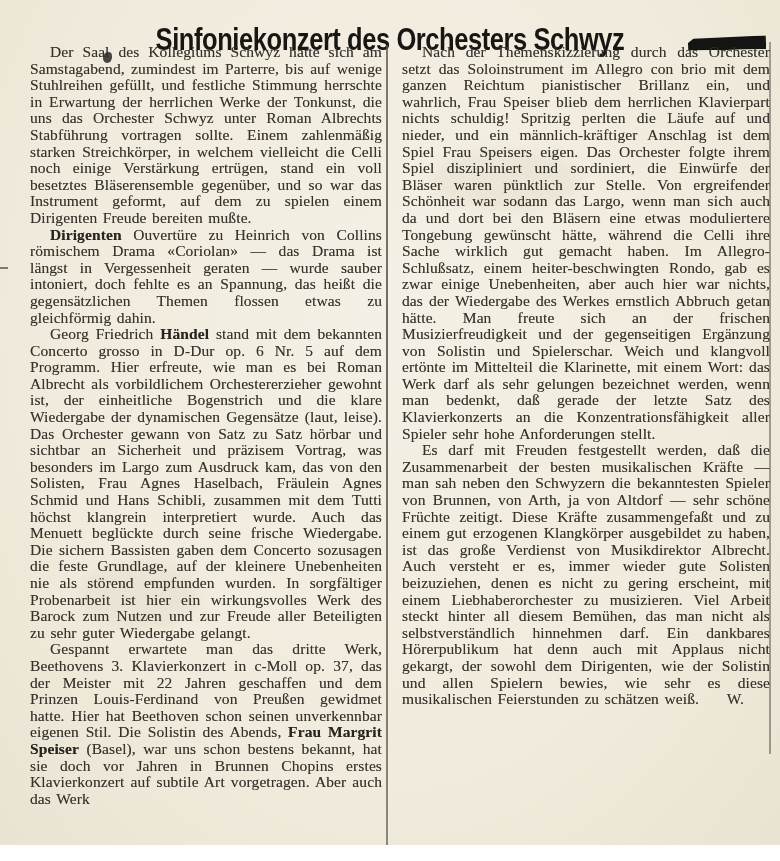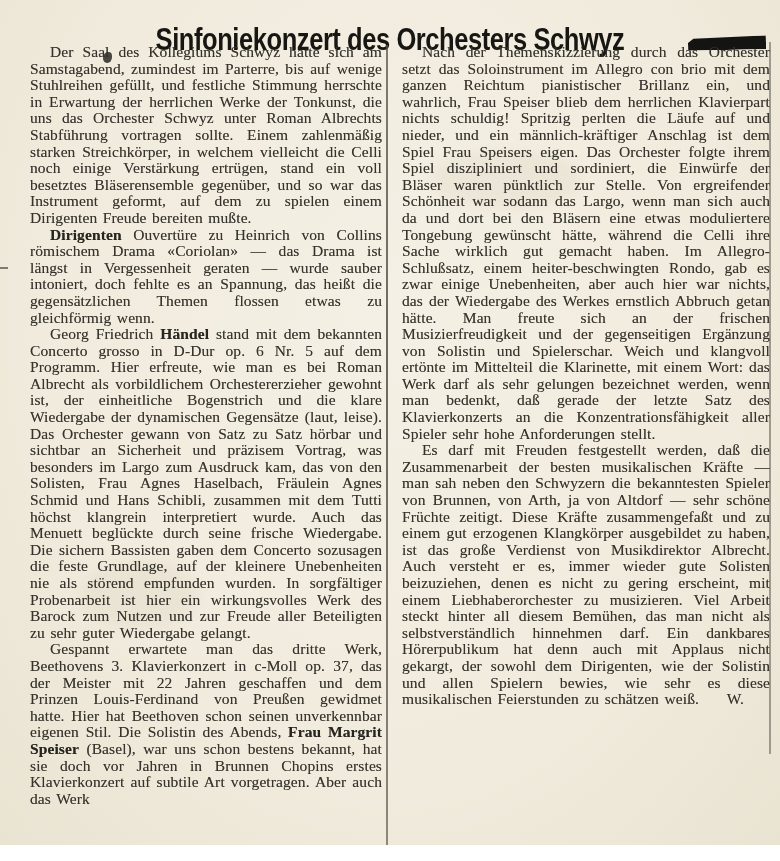--- a/index.html
+++ b/index.html
@@ -116,21 +116,21 @@
 
   <span class="redaction"></span>
   <span class="ink-speck"></span>
   <span class="edge-dash"></span>
   <span class="stain1"></span>
   <span class="stain2"></span>
 
   <div class="columns">
     <div class="col col-left">
         <p><span>Der Saal des Kollegiums Schwyz hatte sich am Samstagabend, zumindest im Parterre, bis auf wenige Stuhlreihen gefüllt, und festliche Stimmung herrschte in Erwartung der herrlichen Werke der Tonkunst, die uns das Orchester Schwyz unter Roman Albrechts Stabführung vortragen sollte. Einem zahlenmäßig starken Streichkörper, in welchem vielleicht die Celli noch einige Verstärkung ertrügen, stand ein voll besetztes Bläserensemble gegenüber, und so war das Instrument geformt, auf dem zu spielen einem Dirigenten Freude bereiten mußte.</span></p>
-        <p><span class="bold">Dirigenten</span><span> Ouvertüre zu Heinrich von Collins römischem Drama «Coriolan» — das Drama ist längst in Vergessenheit geraten — wurde sauber intoniert, doch fehlte es an Spannung, das heißt die gegensätzlichen Themen flossen etwas zu gleichförmig wenn.</span></p>
+        <p><span class="bold">Dirigenten</span><span> Ouvertüre zu Heinrich von Collins römischem Drama «Coriolan» — das Drama ist längst in Vergessenheit geraten — wurde sauber intoniert, doch fehlte es an Spannung, das heißt die gegensätzlichen Themen flossen etwas zu gleichförmig dahin.</span></p>
         <p><span>Georg Friedrich </span><span class="bold">Händel</span><span> stand mit dem bekannten Concerto grosso in D-Dur op. 6 Nr. 5 auf dem Programm. Hier erfreute, wie man es bei Roman Albrecht als vorbildlichem Orchestererzieher gewohnt ist, der einheitliche Bogenstrich und die klare Wiedergabe der dynamischen Gegensätze (laut, leise). Das Orchester gewann von Satz zu Satz hörbar und sichtbar an Sicherheit und präzisem Vortrag, was besonders im Largo zum Ausdruck kam, das von den Solisten, Frau Agnes Haselbach, Fräulein Agnes Schmid und Hans Schibli, zusammen mit dem Tutti höchst klangrein interpretiert wurde. Auch das Menuett beglückte durch seine frische Wiedergabe. Die sichern Bassisten gaben dem Concerto sozusagen die feste Grundlage, auf der kleinere Unebenheiten nie als störend empfunden wurden. In sorgfältiger Probenarbeit ist hier ein wirkungsvolles Werk des Barock zum Nutzen und zur Freude aller Beteiligten zu sehr guter Wiedergabe gelangt.</span></p>
         <p><span>Gespannt erwartete man das dritte Werk, Beethovens 3. Klavierkonzert in c-Moll op. 37, das der Meister mit 22 Jahren geschaffen und dem Prinzen Louis-Ferdinand von Preußen gewidmet hatte. Hier hat Beethoven schon seinen unverkennbar eigenen Stil. Die Solistin des Abends, </span><span class="bold">Frau Margrit Speiser</span><span> (Basel), war uns schon bestens bekannt, hat sie doch vor Jahren in Brunnen Chopins erstes Klavierkonzert auf subtile Art vorgetragen. Aber auch das Werk</span></p>
       </div>
     <div class="col col-right">
         <p><span>Nach der Themenskizzierung durch das Orchester setzt das Soloinstrument im Allegro con brio mit dem ganzen Reichtum pianistischer Brillanz ein, und wahrlich, Frau Speiser blieb dem herrlichen Klavierpart nichts schuldig! Spritzig perlten die Läufe auf und nieder, und ein männlich-kräftiger Anschlag ist dem Spiel Frau Speisers eigen. Das Orchester folgte ihrem Spiel diszipliniert und sordiniert, die Einwürfe der Bläser waren pünktlich zur Stelle. Von ergreifender Schönheit war sodann das Largo, wenn man sich auch da und dort bei den Bläsern eine etwas moduliertere Tongebung gewünscht hätte, während die Celli ihre Sache wirklich gut gemacht haben. Im Allegro-Schlußsatz, einem heiter-beschwingten Rondo, gab es zwar einige Unebenheiten, aber auch hier war nichts, das der Wiedergabe des Werkes ernstlich Abbruch getan hätte. Man freute sich an der frischen Musizierfreudigkeit und der gegenseitigen Ergänzung von Solistin und Spielerschar. Weich und klangvoll ertönte im Mittelteil die Klarinette, mit einem Wort: das Werk darf als sehr gelungen bezeichnet werden, wenn man bedenkt, daß gerade der letzte Satz des Klavierkonzerts an die Konzentrationsfähigkeit aller Spieler sehr hohe Anforderungen stellt.</span></p>
         <p><span>Es darf mit Freuden festgestellt werden, daß die Zusammenarbeit der besten musikalischen Kräfte — man sah neben den Schwyzern die bekanntesten Spieler von Brunnen, von Arth, ja von Altdorf — sehr schöne Früchte zeitigt. Diese Kräfte zusammengefaßt und zu einem gut erzogenen Klangkörper ausgebildet zu haben, ist das große Verdienst von Musikdirektor Albrecht. Auch versteht er es, immer wieder gute Solisten beizuziehen, denen es nicht zu gering erscheint, mit einem Liebhaberorchester zu musizieren. Viel Arbeit steckt hinter all diesem Bemühen, das man nicht als selbstverständlich hinnehmen darf. Ein dankbares Hörerpublikum hat denn auch mit Applaus nicht gekargt, der sowohl dem Dirigenten, wie der Solistin und allen Spielern bewies, wie sehr es diese musikalischen Feierstunden zu schätzen weiß.</span></p>
         <div class="signature">W.</div>
       </div>
   </div>
 

